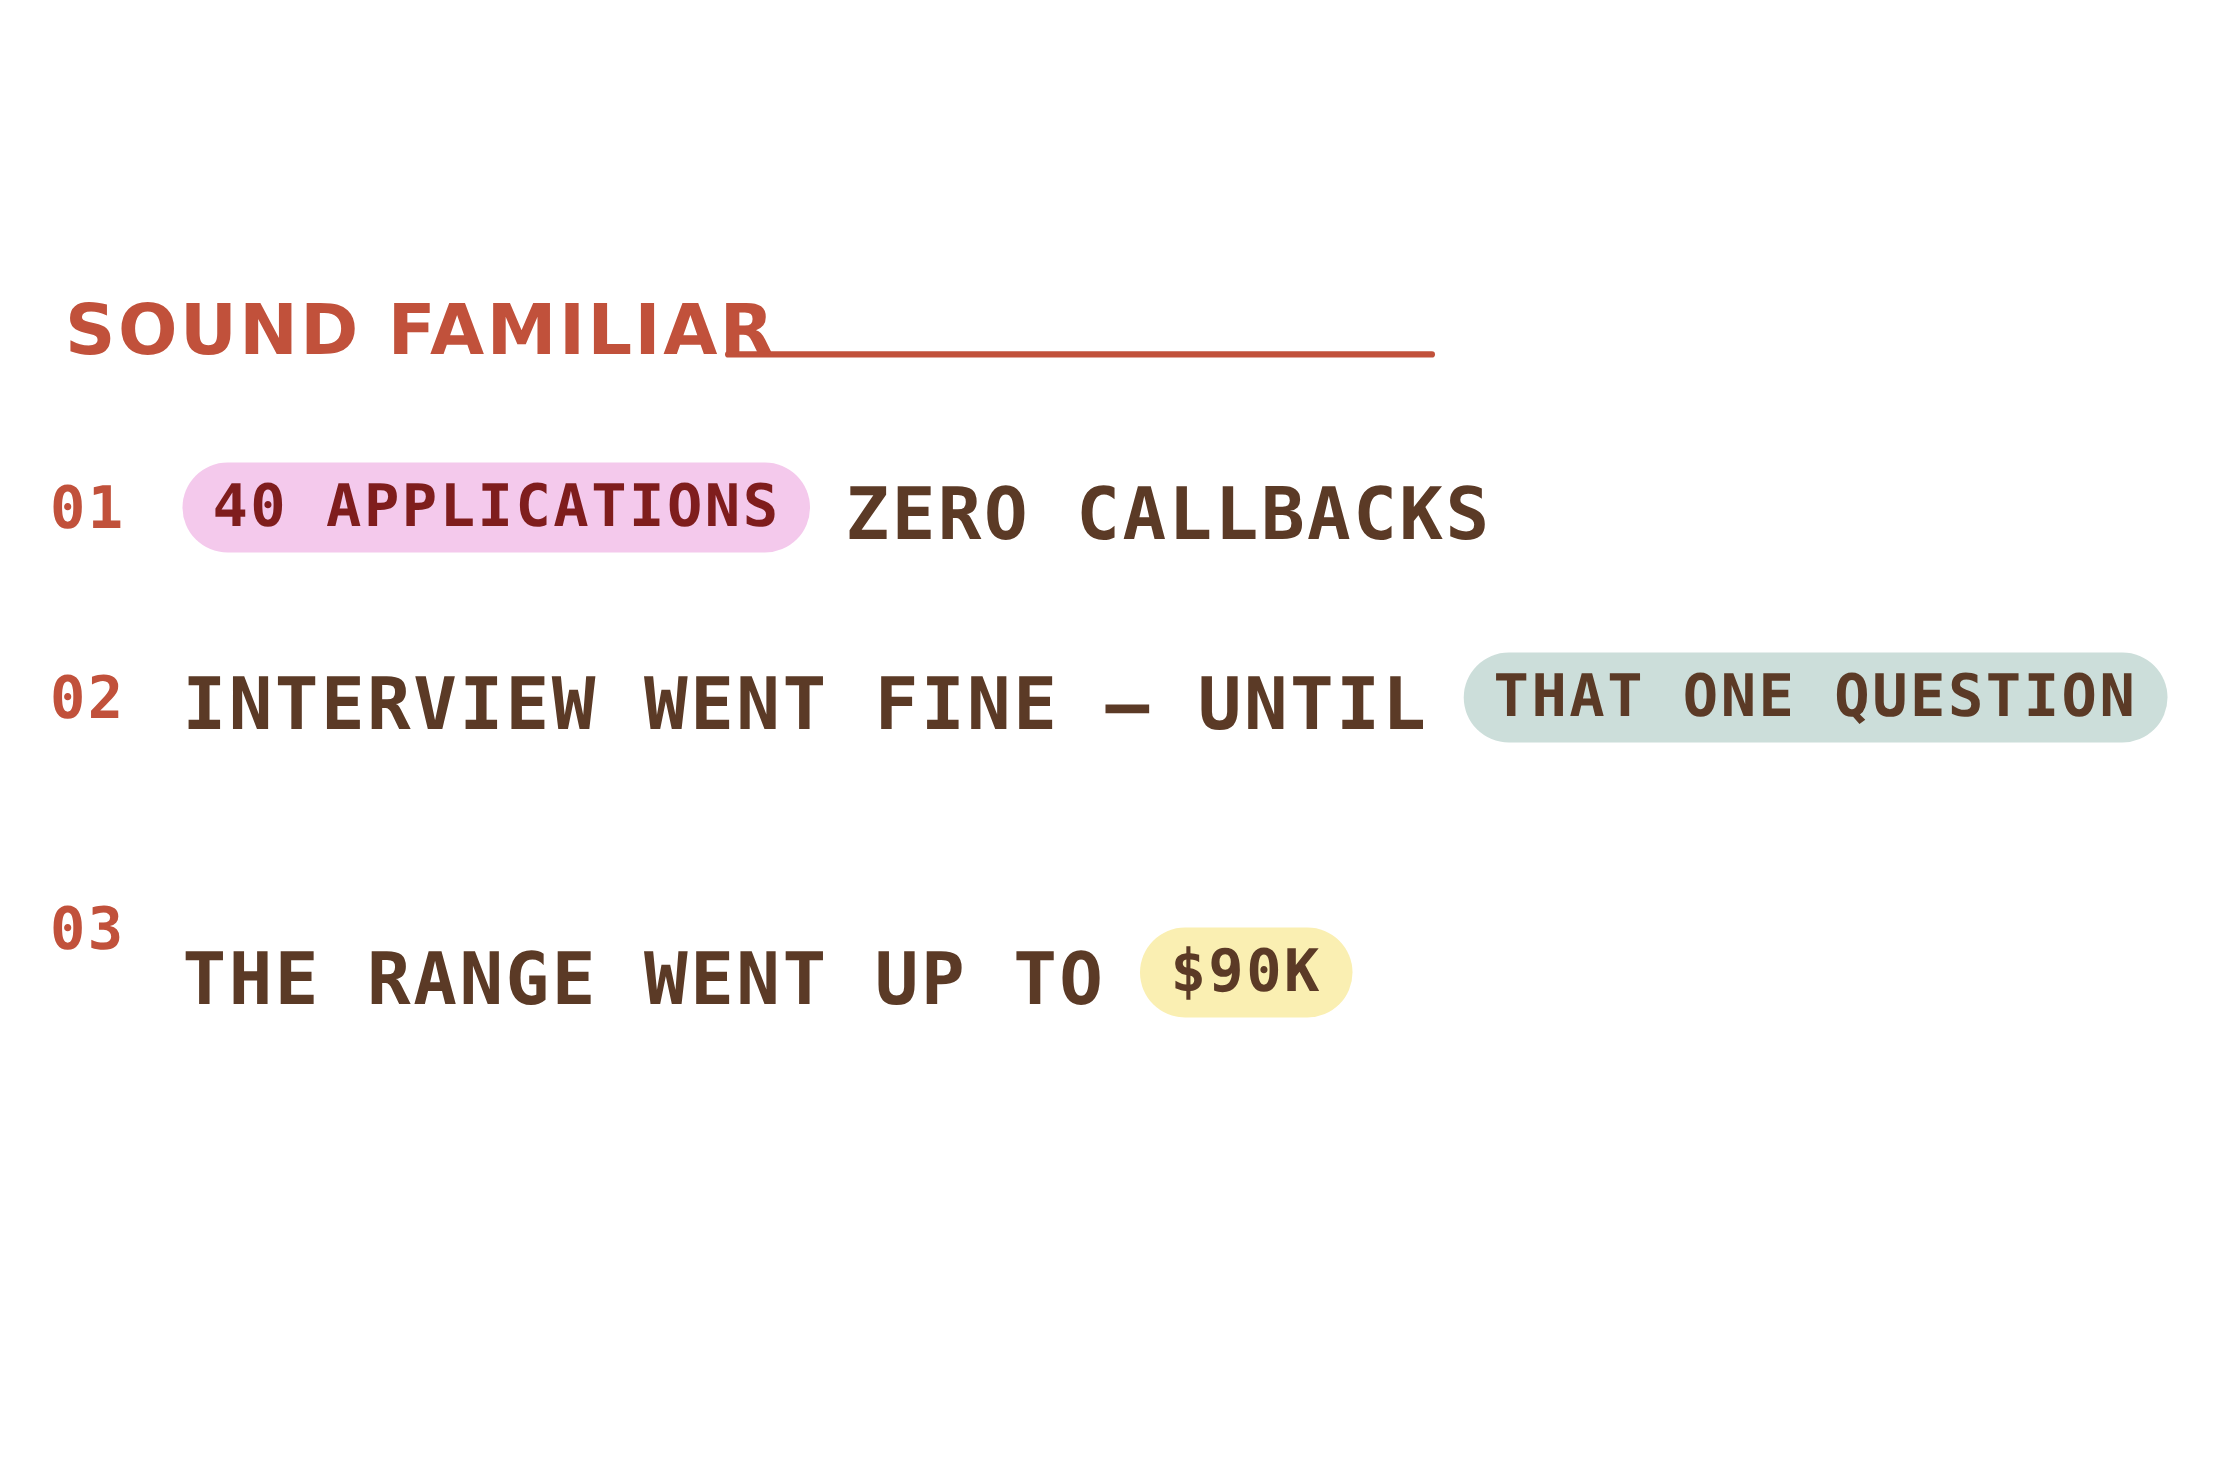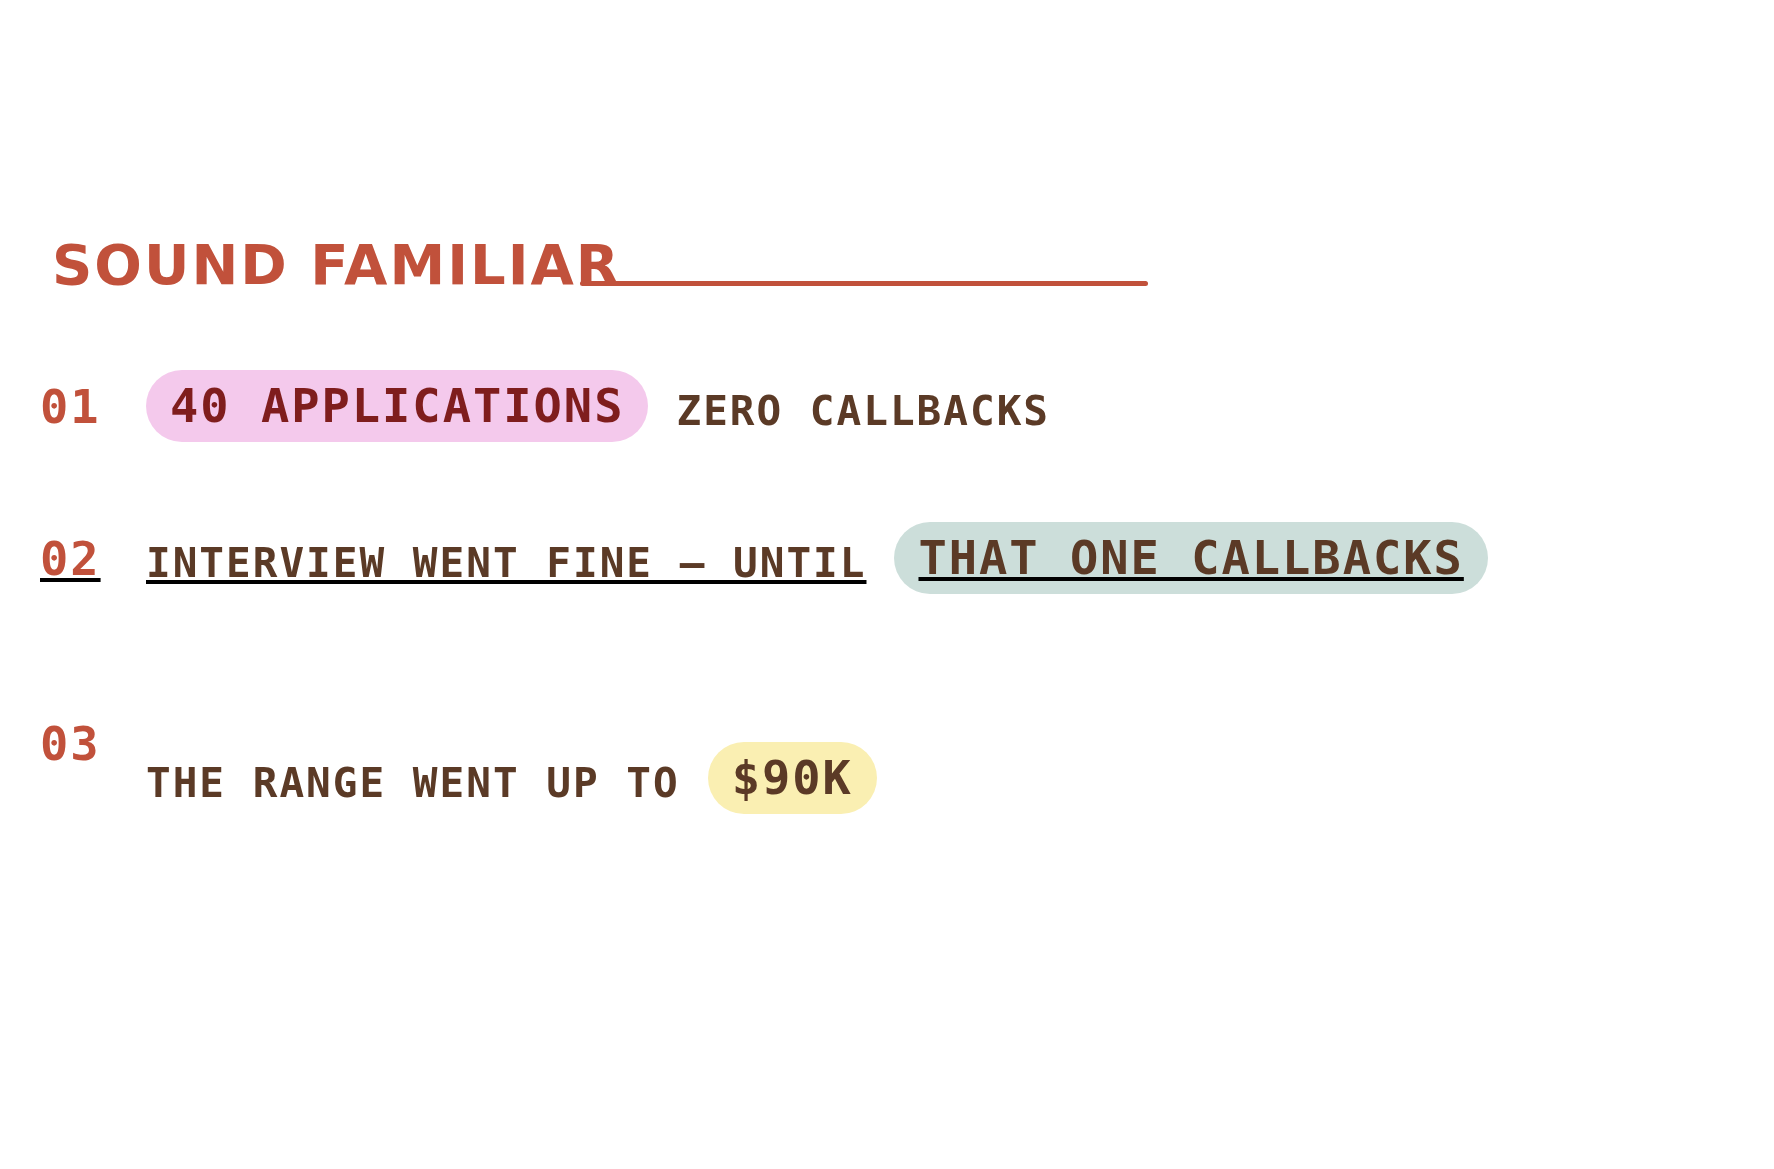--- a/index.html
+++ b/index.html
@@ -39,40 +39,40 @@
   
   .row {
     position: absolute;
     left: 40px;
     display: flex;
     align-items: center;
     gap: 28px;
     white-space: nowrap;
   }
   .row-1 { top: 366px; height: 80px; }
-  .row-2 { top: 518px; height: 80px; text-decoration: underline; }
+  .row-2 { top: 518px; height: 80px; }
   .row-3a { top: 705px; height: 76px; }
   .row-3b { top: 738px; height: 80px; left: 40px; }
 
   .num {
     font-size: 47px;
     font-weight: bold;
     letter-spacing: 2px;
     width: 66px;
     flex: 0 0 66px;
     margin-right: 12px;
   }
   .num-spacer {
     width: 66px;
     flex: 0 0 66px;
     margin-right: 12px;
   }
 
   .txt {
-    font-size: 41px;
+    font-size: 58px;
     font-weight: bold;
     letter-spacing: 2px;
     line-height: 1.2;
     margin-top: 12px;
   }
 
   .pill {
     font-size: 47px;
     font-weight: bold;
     letter-spacing: 2px;
@@ -90,21 +90,21 @@
 
 <div class="row row-1">
   <span class="num" style="color: rgb(193, 81, 59);">01</span>
   <span class="pill" style="color: #7f1d1d; background-color: rgb(244, 201, 236);">40 APPLICATIONS</span>
   <span class="txt" style="color: rgb(91, 58, 38);">ZERO CALLBACKS</span>
 </div>
 
 <div class="row row-2">
   <span class="num" style="color: rgb(193, 81, 59);">02</span>
   <span class="txt" style="color: rgb(91, 58, 38);">INTERVIEW WENT FINE — UNTIL</span>
-  <span class="pill" style="color: rgb(91, 58, 38); background-color: rgb(204, 222, 218);">THAT ONE CALLBACKS</span>
+  <span class="pill" style="color: rgb(91, 58, 38); background-color: rgb(204, 222, 218);">THAT ONE QUESTION</span>
 </div>
 
 <div class="row row-3a">
   <span class="num" style="color: rgb(193, 81, 59);">03</span>
 </div>
 
 <div class="row row-3b">
   <span class="num-spacer"></span>
   <span class="txt" style="color: rgb(91, 58, 38);">THE RANGE WENT UP TO</span>
   <span class="pill" style="color: rgb(91, 58, 38); background-color: rgb(250, 239, 178);">$90K</span>

